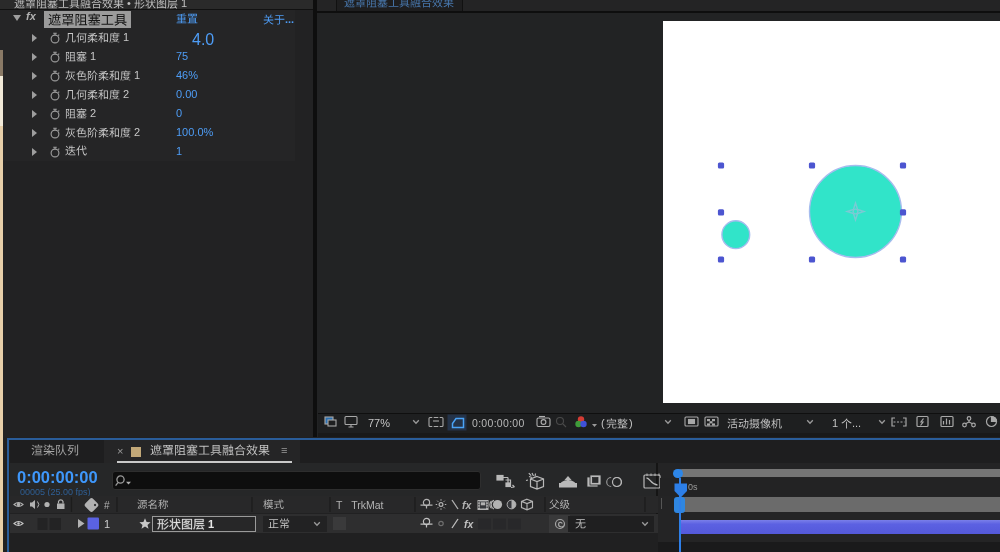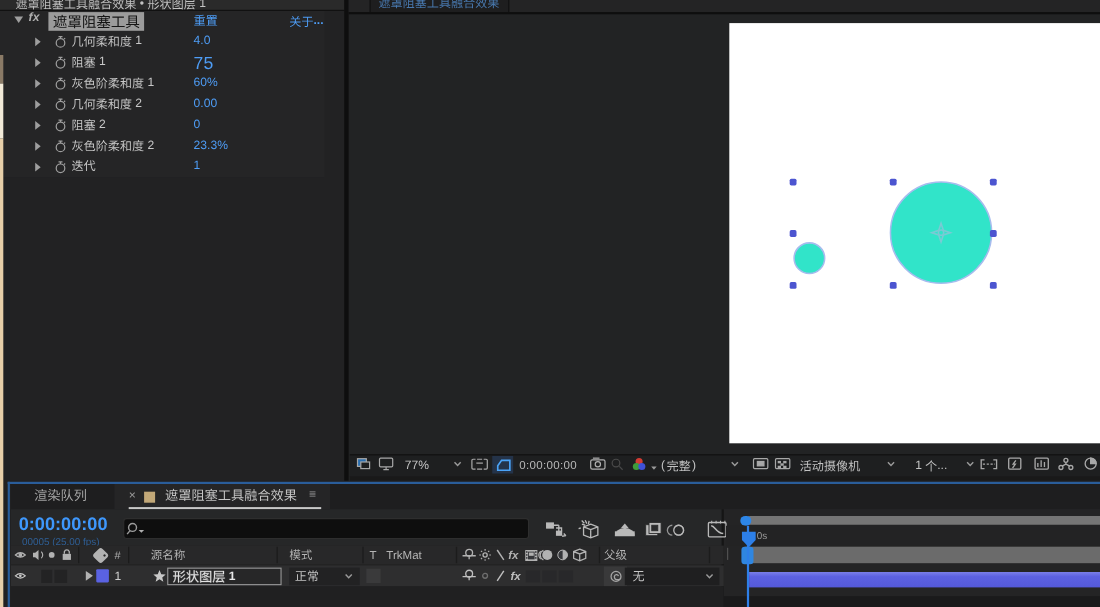--- a/index.html
+++ b/index.html
@@ -121,51 +121,51 @@
       <div class="abs fx" style="left:65px;top:31px">
         <svg style="display:block;fill:#c8c8c8;" width="55" height="11" viewBox="0 0 5000 1000">
           <use href="#u51E0" x="0"></use>
           <use href="#u4F55" x="1000"></use>
           <use href="#u67D4" x="2000"></use>
           <use href="#u548C" x="3000"></use>
           <use href="#u5EA6" x="4000"></use>
         </svg>
         <span style="font-size:11px;color:#c8c8c8">&nbsp;1</span>
       </div>
-      <div class="abs" style="left:176px;top:31px;font-size:11px;color:#4e9df6">4.0</div>
+      <div class="abs" style="left:192px;top:31px;font-size:16px;color:#4e9df6">4.0</div>
       <div class="abs" style="left:32px;top:53px;width:0;height:0;border-top:4px solid transparent;border-bottom:4px solid transparent;border-left:5.5px solid #9e9e9e"></div>
       <svg class="abs" style="left:49px;top:50.5px" width="12" height="12" viewBox="0 0 12 12">
 <circle cx="6" cy="7" r="3.9" fill="none" stroke="#9e9e9e" stroke-width="1.1"></circle>
 <path d="M4.2 1.2 L7.8 1.2 M6 1.2 L6 3 M9.2 3.6 L10.2 2.6" stroke="#9e9e9e" stroke-width="1.1" fill="none"></path>
 </svg>
       <div class="abs fx" style="left:65px;top:50px">
         <svg style="display:block;fill:#c8c8c8;" width="22" height="11" viewBox="0 0 2000 1000">
           <use href="#u963B" x="0"></use>
           <use href="#u585E" x="1000"></use>
         </svg>
         <span style="font-size:11px;color:#c8c8c8">&nbsp;1</span>
       </div>
-      <div class="abs" style="left:176px;top:50px;font-size:16px;color:#4e9df6">75</div>
+      <div class="abs" style="left:176px;top:50px;font-size:11px;color:#4e9df6">75</div>
       <div class="abs" style="left:32px;top:72px;width:0;height:0;border-top:4px solid transparent;border-bottom:4px solid transparent;border-left:5.5px solid #9e9e9e"></div>
       <svg class="abs" style="left:49px;top:69.5px" width="12" height="12" viewBox="0 0 12 12">
 <circle cx="6" cy="7" r="3.9" fill="none" stroke="#9e9e9e" stroke-width="1.1"></circle>
 <path d="M4.2 1.2 L7.8 1.2 M6 1.2 L6 3 M9.2 3.6 L10.2 2.6" stroke="#9e9e9e" stroke-width="1.1" fill="none"></path>
 </svg>
       <div class="abs fx" style="left:65px;top:69px">
         <svg style="display:block;fill:#c8c8c8;" width="66" height="11" viewBox="0 0 6000 1000">
           <use href="#u7070" x="0"></use>
           <use href="#u8272" x="1000"></use>
           <use href="#u9636" x="2000"></use>
           <use href="#u67D4" x="3000"></use>
           <use href="#u548C" x="4000"></use>
           <use href="#u5EA6" x="5000"></use>
         </svg>
         <span style="font-size:11px;color:#c8c8c8">&nbsp;1</span>
       </div>
-      <div class="abs" style="left:176px;top:69px;font-size:11px;color:#4e9df6">60%</div>
+      <div class="abs" style="left:176px;top:69px;font-size:11px;color:#4e9df6">46%</div>
       <div class="abs" style="left:32px;top:91px;width:0;height:0;border-top:4px solid transparent;border-bottom:4px solid transparent;border-left:5.5px solid #9e9e9e"></div>
       <svg class="abs" style="left:49px;top:88.5px" width="12" height="12" viewBox="0 0 12 12">
 <circle cx="6" cy="7" r="3.9" fill="none" stroke="#9e9e9e" stroke-width="1.1"></circle>
 <path d="M4.2 1.2 L7.8 1.2 M6 1.2 L6 3 M9.2 3.6 L10.2 2.6" stroke="#9e9e9e" stroke-width="1.1" fill="none"></path>
 </svg>
       <div class="abs fx" style="left:65px;top:88px">
         <svg style="display:block;fill:#c8c8c8;" width="55" height="11" viewBox="0 0 5000 1000">
           <use href="#u51E0" x="0"></use>
           <use href="#u4F55" x="1000"></use>
           <use href="#u67D4" x="2000"></use>
@@ -197,21 +197,21 @@
         <svg style="display:block;fill:#c8c8c8;" width="66" height="11" viewBox="0 0 6000 1000">
           <use href="#u7070" x="0"></use>
           <use href="#u8272" x="1000"></use>
           <use href="#u9636" x="2000"></use>
           <use href="#u67D4" x="3000"></use>
           <use href="#u548C" x="4000"></use>
           <use href="#u5EA6" x="5000"></use>
         </svg>
         <span style="font-size:11px;color:#c8c8c8">&nbsp;2</span>
       </div>
-      <div class="abs" style="left:176px;top:126px;font-size:11px;color:#4e9df6">23.3%</div>
+      <div class="abs" style="left:176px;top:126px;font-size:11px;color:#4e9df6">100.0%</div>
       <div class="abs" style="left:32px;top:148px;width:0;height:0;border-top:4px solid transparent;border-bottom:4px solid transparent;border-left:5.5px solid #9e9e9e"></div>
       <svg class="abs" style="left:49px;top:145.5px" width="12" height="12" viewBox="0 0 12 12">
 <circle cx="6" cy="7" r="3.9" fill="none" stroke="#9e9e9e" stroke-width="1.1"></circle>
 <path d="M4.2 1.2 L7.8 1.2 M6 1.2 L6 3 M9.2 3.6 L10.2 2.6" stroke="#9e9e9e" stroke-width="1.1" fill="none"></path>
 </svg>
       <div class="abs fx" style="left:65px;top:145px">
         <svg style="display:block;fill:#c8c8c8;" width="22" height="11" viewBox="0 0 2000 1000">
           <use href="#u8FED" x="0"></use>
           <use href="#u4EE3" x="1000"></use>
         </svg>

